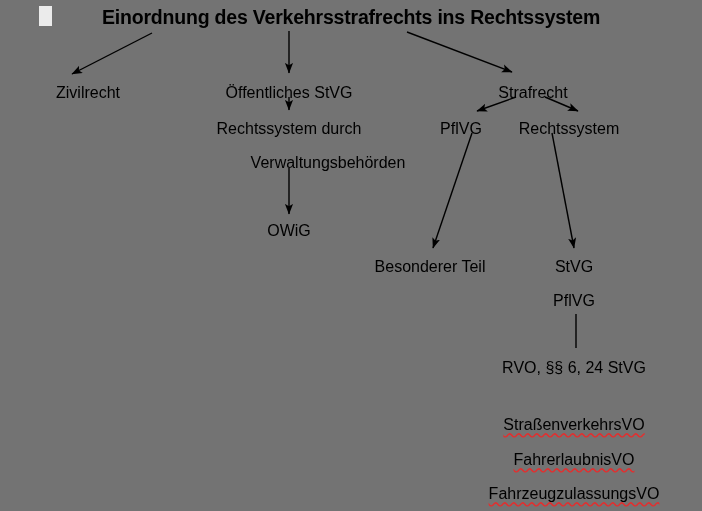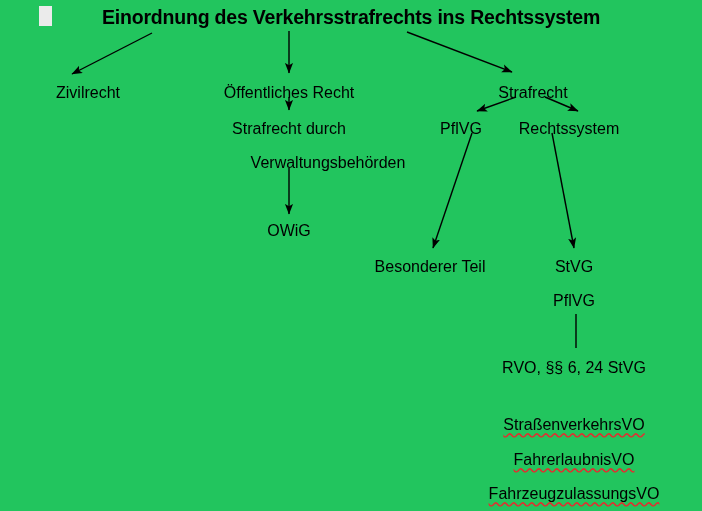--- a/index.html
+++ b/index.html
@@ -5,21 +5,21 @@
 <style>
   html, body {
     margin: 0;
     padding: 0;
     background: #ffffff;
   }
   #diagram-root {
     position: relative;
     width: 702px;
     height: 511px;
-    background: #22c55e;
+    background: #737373;
     overflow: hidden;
     font-family: "Liberation Sans", "DejaVu Sans", sans-serif;
     color: #000000;
   }
   
   .scan-artifact {
     position: absolute;
     left: 39px;
     top: 6px;
     width: 13px;
@@ -90,23 +90,23 @@
         <line x1="516" y1="97" x2="477" y2="111" stroke="#000000" marker-end="url(#arrowhead)"></line>
         <line x1="545" y1="97" x2="578" y2="111" stroke="#000000" marker-end="url(#arrowhead)"></line>
         <line x1="472" y1="133" x2="433" y2="248" stroke="#000000" marker-end="url(#arrowhead)"></line>
         <line x1="552" y1="133" x2="574" y2="248" stroke="#000000" marker-end="url(#arrowhead)"></line>
         <line x1="576" y1="314" x2="576" y2="348" stroke="#000000"></line>
       </g>
   </svg>
 
   <div id="node-layer">
       <div class="node" style="left: 88px; top: 84px;">Zivilrecht</div>
-      <div class="node" style="left: 289px; top: 84px;">Öffentliches Recht</div>
+      <div class="node" style="left: 289px; top: 84px;">Öffentliches StVG</div>
       <div class="node" style="left: 533px; top: 84px;">Strafrecht</div>
-      <div class="node" style="left: 289px; top: 120px;">Strafrecht durch</div>
+      <div class="node" style="left: 289px; top: 120px;">Rechtssystem durch</div>
       <div class="node" style="left: 461px; top: 120px;">PflVG</div>
       <div class="node" style="left: 569px; top: 120px;">Rechtssystem</div>
       <div class="node" style="left: 289px; top: 154px; margin-left: 39px;">Verwaltungsbehörden</div>
       <div class="node" style="left: 289px; top: 222px;">OWiG</div>
       <div class="node" style="left: 430px; top: 258px;">Besonderer Teil</div>
       <div class="node" style="left: 574px; top: 258px;">StVG</div>
       <div class="node" style="left: 574px; top: 292px;">PflVG</div>
       <div class="node" style="left: 574px; top: 359px;">RVO, §§ 6, 24 StVG</div>
       <div class="node misspelled" style="left: 574px; top: 396px;">StraßenverkehrsVO</div>
       <div class="node misspelled" style="left: 574px; top: 431px;">FahrerlaubnisVO</div>

